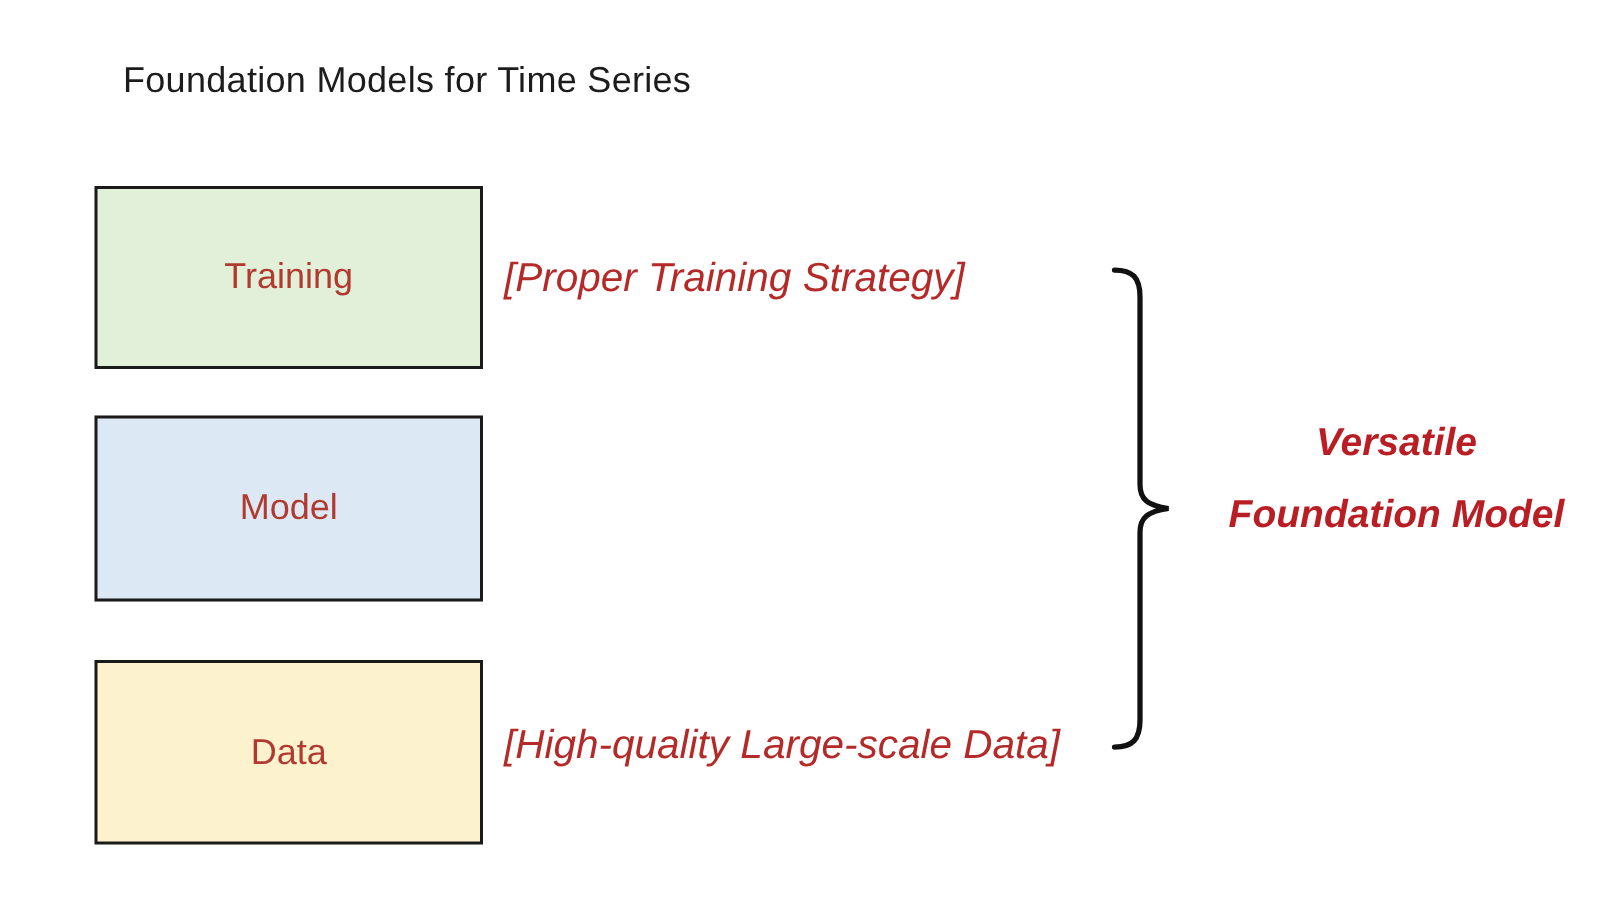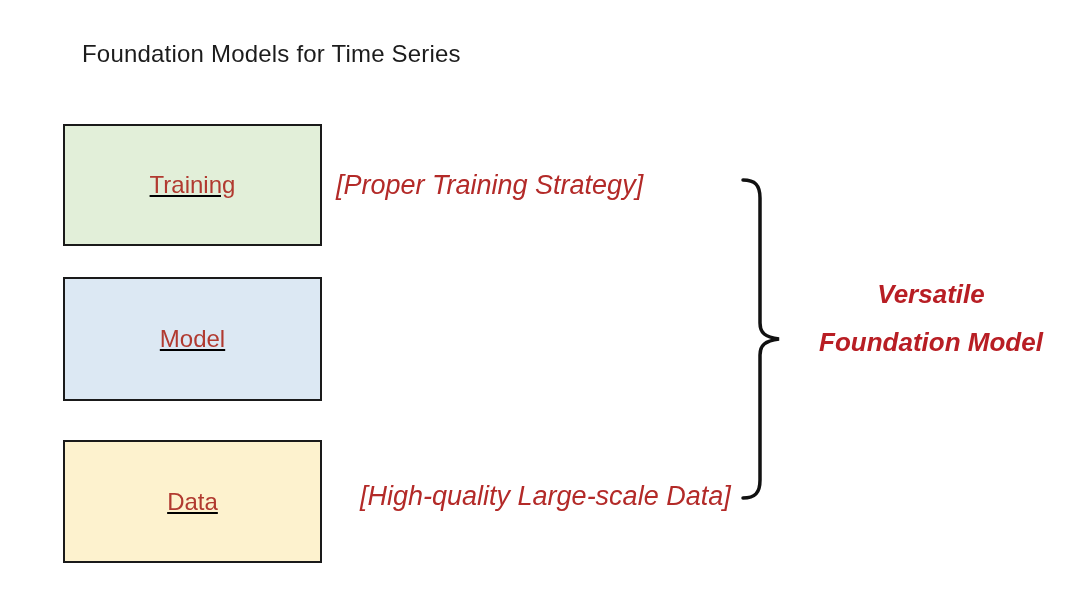--- a/index.html
+++ b/index.html
@@ -25,21 +25,20 @@
     white-space: nowrap;
   }
   .box {
     position: absolute;
     left: 63px;
     width: 255px;
     border: 2px solid var(--box-border, #1a1a1a);
     display: flex;
     align-items: center;
     justify-content: center;
-    text-decoration: underline;
   }
   .box-training { top: 124px; height: 118px; background: var(--training-fill, #e2efd9); }
   .box-model    { top: 277px; height: 120px; background: var(--model-fill, #dce8f3); }
   .box-data     { top: 440px; height: 119px; background: var(--data-fill, #fdf2ce); }
   .box-label {
     font-size: 24px;
     color: var(--label-red, #b13a30);
     white-space: nowrap;
   }
   .annotation {
@@ -47,21 +46,21 @@
     left: 336px;
     height: 32px;
     line-height: 32px;
     font-size: 27px;
     font-style: italic;
     color: var(--annotation-red, #b32a28);
     white-space: nowrap;
   }
   .annotation-training { top: 169px; }
   .annotation-model    { top: 323px; }
-  .annotation-data     { top: 480px; margin-left: 24px; }
+  .annotation-data     { top: 480px; }
   .brace {
     position: absolute;
     left: 740px;
     top: 174px;
     width: 42px;
     height: 330px;
   }
   .result-block {
     position: absolute;
     left: 788px;

